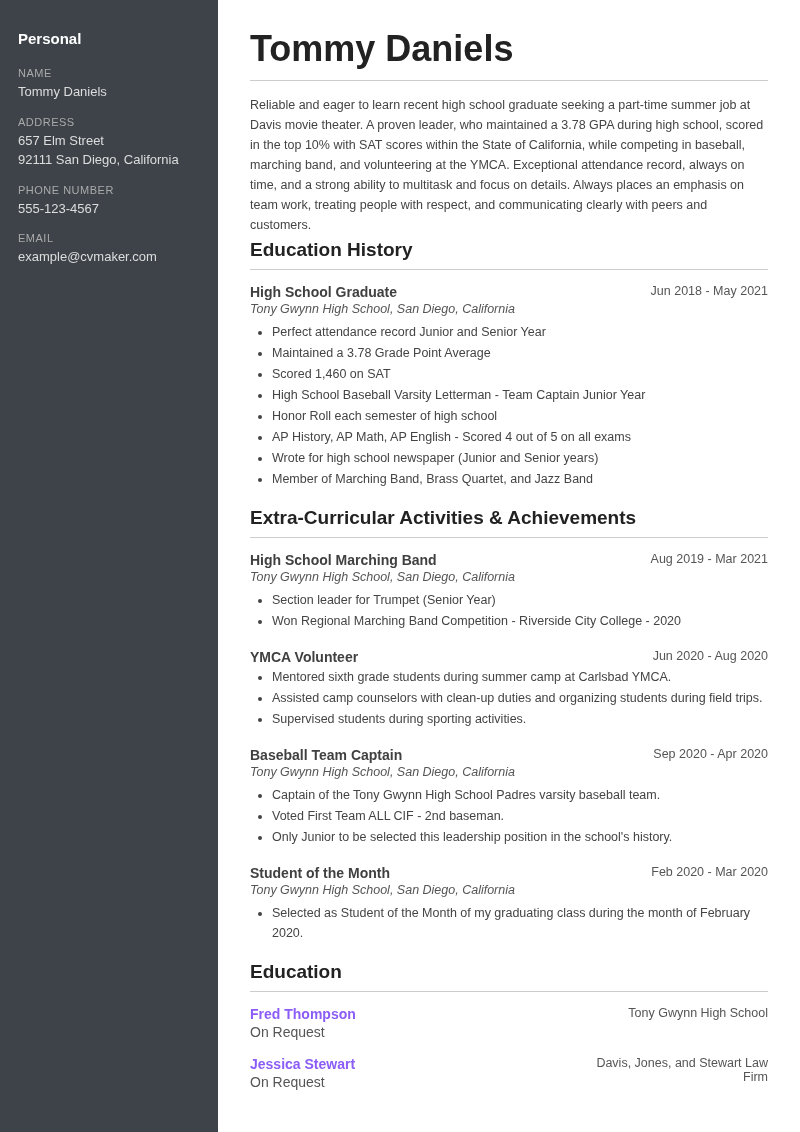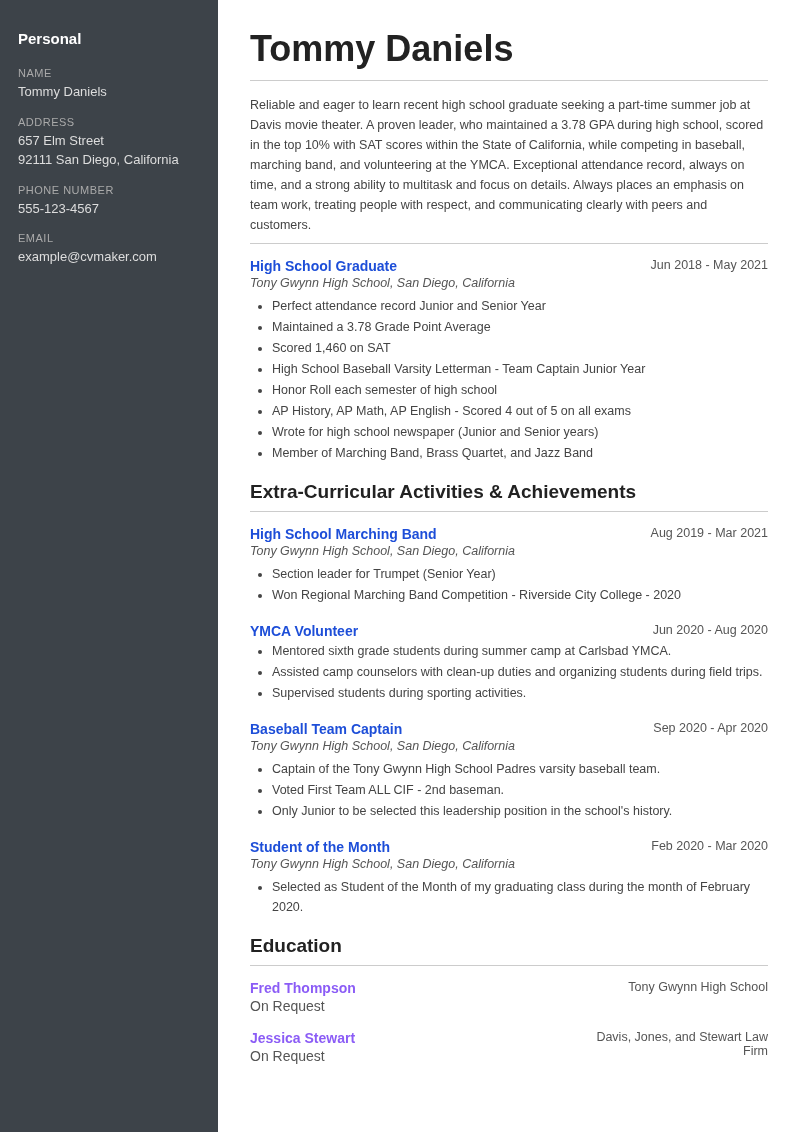--- a/index.html
+++ b/index.html
@@ -81,21 +81,21 @@
     .entry-header {
       display: flex;
       justify-content: space-between;
       align-items: flex-start;
       margin-bottom: 2px;
     }
 
     .entry-title {
       font-size: 14px;
       font-weight: bold;
-      color: #1d4ed8;
+      color: #404040;
     }
 
     .entry-date {
       font-size: 12.5px;
       color: #555;
       white-space: nowrap;
       margin-left: 16px;
       text-align: right;
     }
 
@@ -163,20 +163,21 @@
   <div class="sidebar-value">example@cvmaker.com</div>
 </aside>
 
 <main class="main">
 
   <h1 class="name-title">Tommy Daniels</h1>
   <hr class="divider">
 
   <p class="summary-text">Reliable and eager to learn recent high school graduate seeking a part-time summer job at Davis movie theater. A proven leader, who maintained a 3.78 GPA during high school, scored in the top 10% with SAT scores within the State of California, while competing in baseball, marching band, and volunteering at the YMCA. Exceptional attendance record, always on time, and a strong ability to multitask and focus on details. Always places an emphasis on team work, treating people with respect, and communicating clearly with peers and customers.</p>
 
+  <h2 class="section-heading">Education History</h2>
   <hr class="divider">
 
   <div class="entry">
     <div class="entry-header">
       <span class="entry-title">High School Graduate</span>
       <span class="entry-date">Jun 2018 - May 2021</span>
     </div>
     <div class="entry-subtitle">Tony Gwynn High School, San Diego, California</div>
     <ul class="entry-bullets">
 

